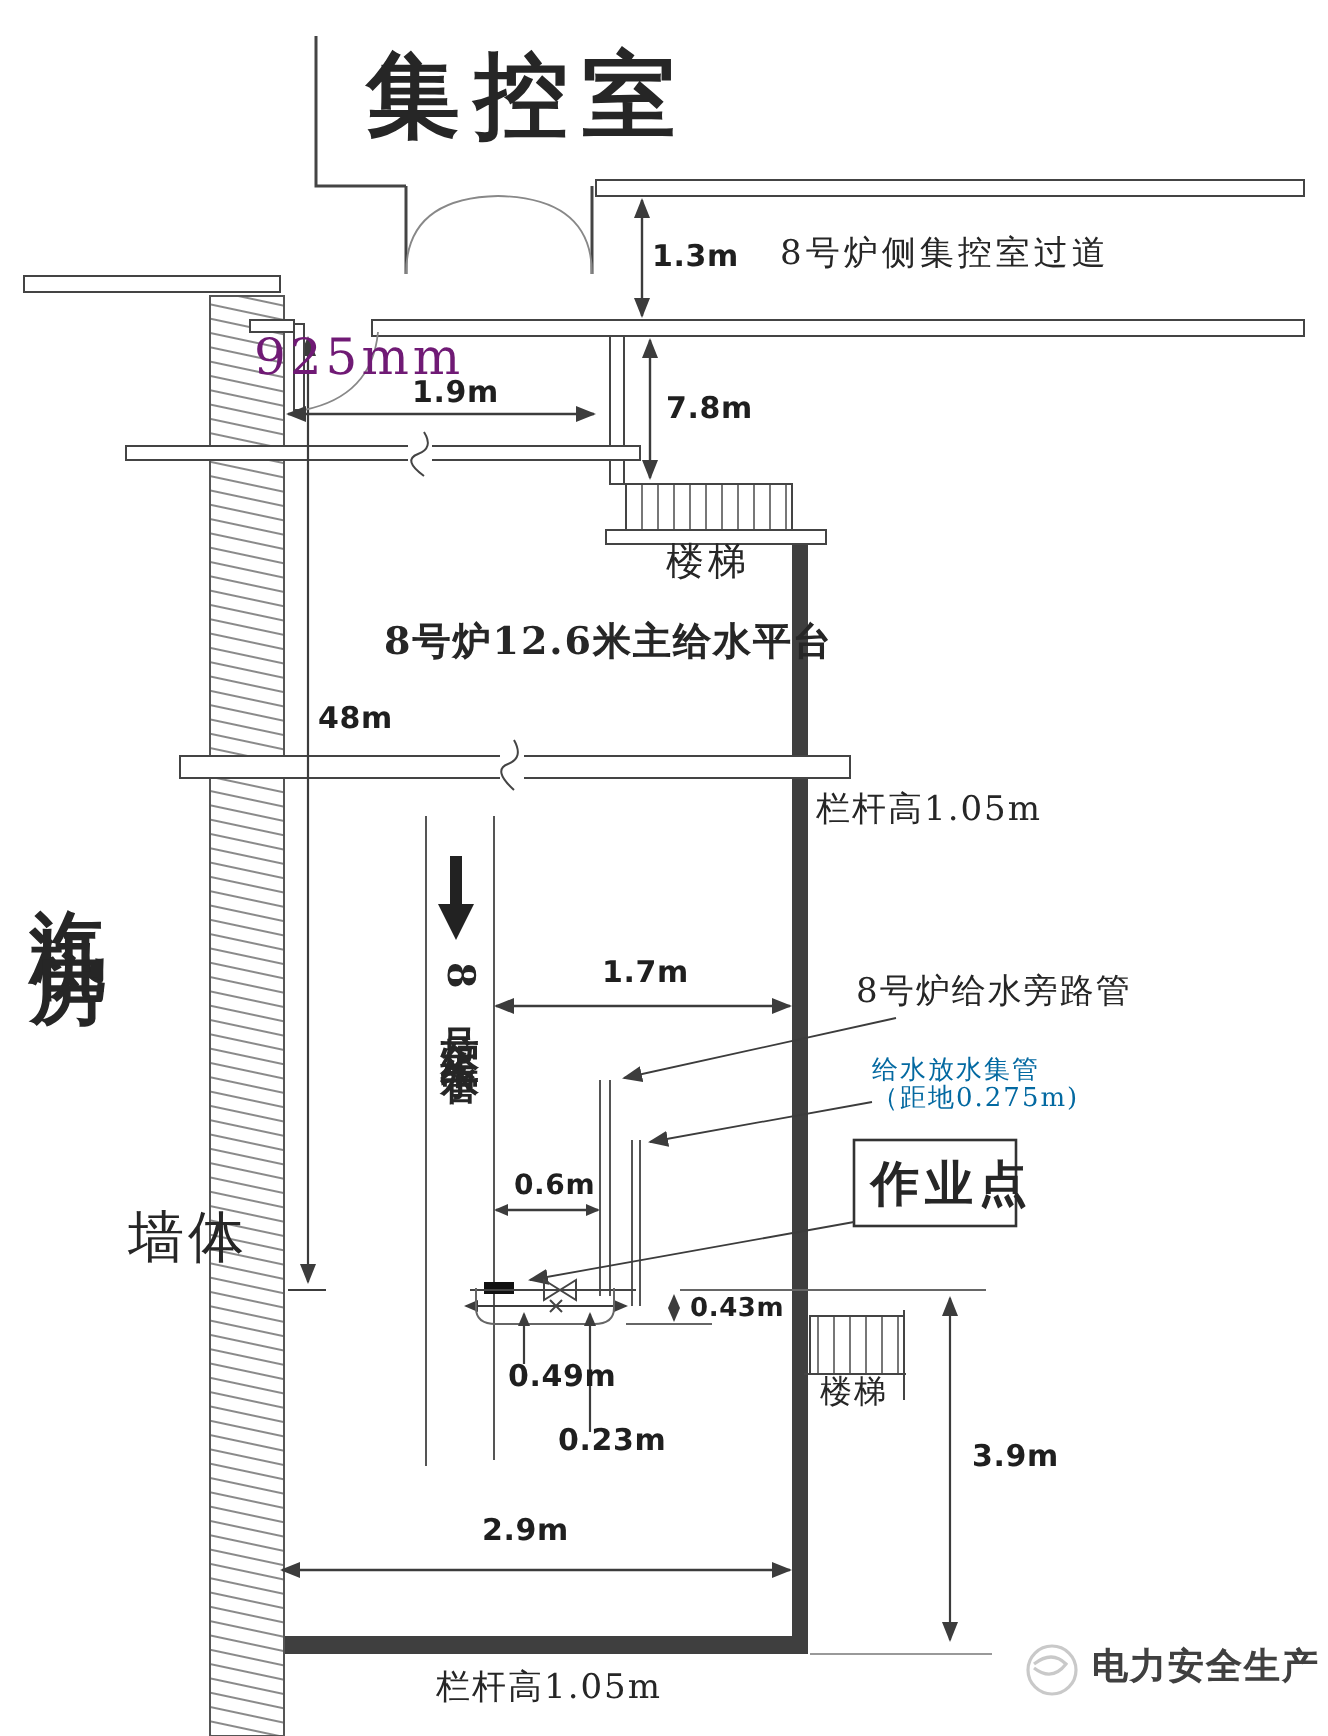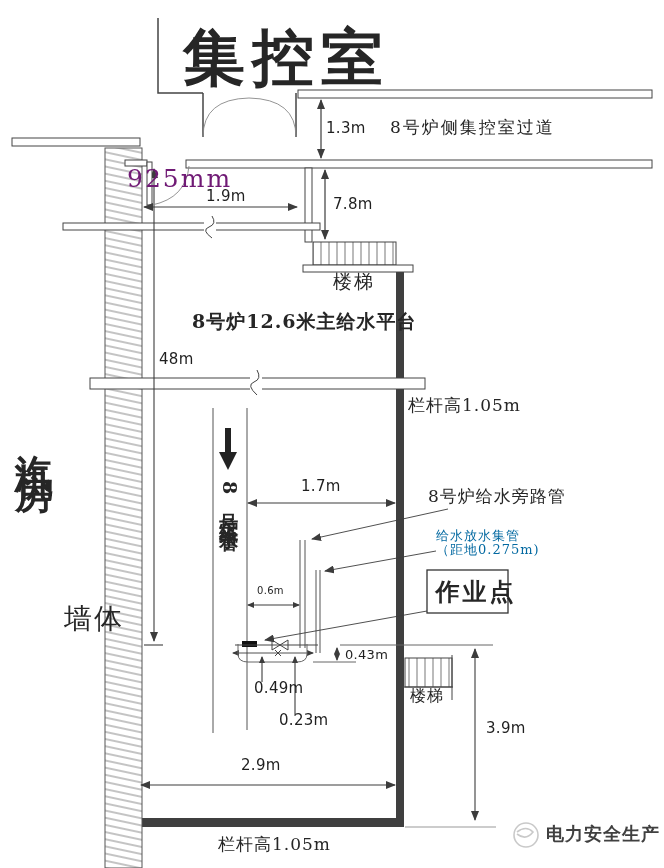--- a/index.html
+++ b/index.html
@@ -1,23 +1,23 @@
 <!DOCTYPE html>
 <html><head>
 <meta charset="utf-8">
 <style>
   html,body{margin:0;padding:0;background:#ffffff;}
   #stage{position:relative;width:664px;height:868px;background:#fff;overflow:hidden;
          font-family:"Liberation Sans",sans-serif;color:#222;}
   #linework{position:absolute;left:0;top:0;}
   .lbl{position:absolute;white-space:nowrap;line-height:1.15;}
   .cn{font-family:"DejaVu Serif","Liberation Serif",serif;color:#262626;}
-  .dim{font-family:"DejaVu Sans","Liberation Sans",sans-serif;font-weight:400;
+  .dim{font-family:"DejaVu Sans","Liberation Sans",sans-serif;font-weight:700;
        font-size:15px;color:#1f1f1f;letter-spacing:.3px;}
-  .big-room{font-size:62px;font-weight:700;letter-spacing:7px;}
+  .big-room{font-size:47px;font-weight:700;letter-spacing:7px;}
   .vert{writing-mode:vertical-rl;text-orientation:mixed;}
   .turbine{font-size:38px;font-weight:700;letter-spacing:9px;}
   .pipe-label{font-size:19px;font-weight:700;letter-spacing:4px;}
   .platform-label{font-size:19px;font-weight:700;letter-spacing:1px;}
   .small-cn{font-size:13px;letter-spacing:1px;color:#0369a1;}
   .faint{color:#701a75;font-size:25px;letter-spacing:2px;}
   .workbox{position:absolute;left:427px;top:570px;width:98px;height:43px;
            display:flex;align-items:center;justify-content:center;
            font-size:24px;font-weight:700;letter-spacing:3px;}
   .wm{color:#404040;}
@@ -197,21 +197,21 @@
 
   <div class="lbl dim" style="left:301px;top:478px;">1.7m</div>
 
   <div class="lbl cn" style="left:428px;top:487px;font-size:17px;letter-spacing:1px;">8号炉给水旁路管</div>
 
   <div class="lbl cn small-cn" style="left:436px;top:529px;">给水放水集管</div>
   <div class="lbl cn small-cn" style="left:436px;top:543px;">（距地0.275m)</div>
 
   <div class="workbox cn">作业点</div>
 
-  <div class="lbl dim" style="left:257px;top:585px;font-size:10px;">0.6m</div>
+  <div class="lbl dim" style="left:257px;top:585px;font-size:14px;">0.6m</div>
 
   <div class="lbl cn" style="left:64px;top:603px;font-size:28px;letter-spacing:2px;">墙体</div>
 
   <div class="lbl dim" style="left:345px;top:648px;font-size:13px;">0.43m</div>
 
   <div class="lbl dim" style="left:254px;top:680px;">0.49m</div>
 
   <div class="lbl cn" style="left:410px;top:687px;font-size:16px;letter-spacing:1px;">楼梯</div>
 
   <div class="lbl dim" style="left:279px;top:712px;">0.23m</div>

